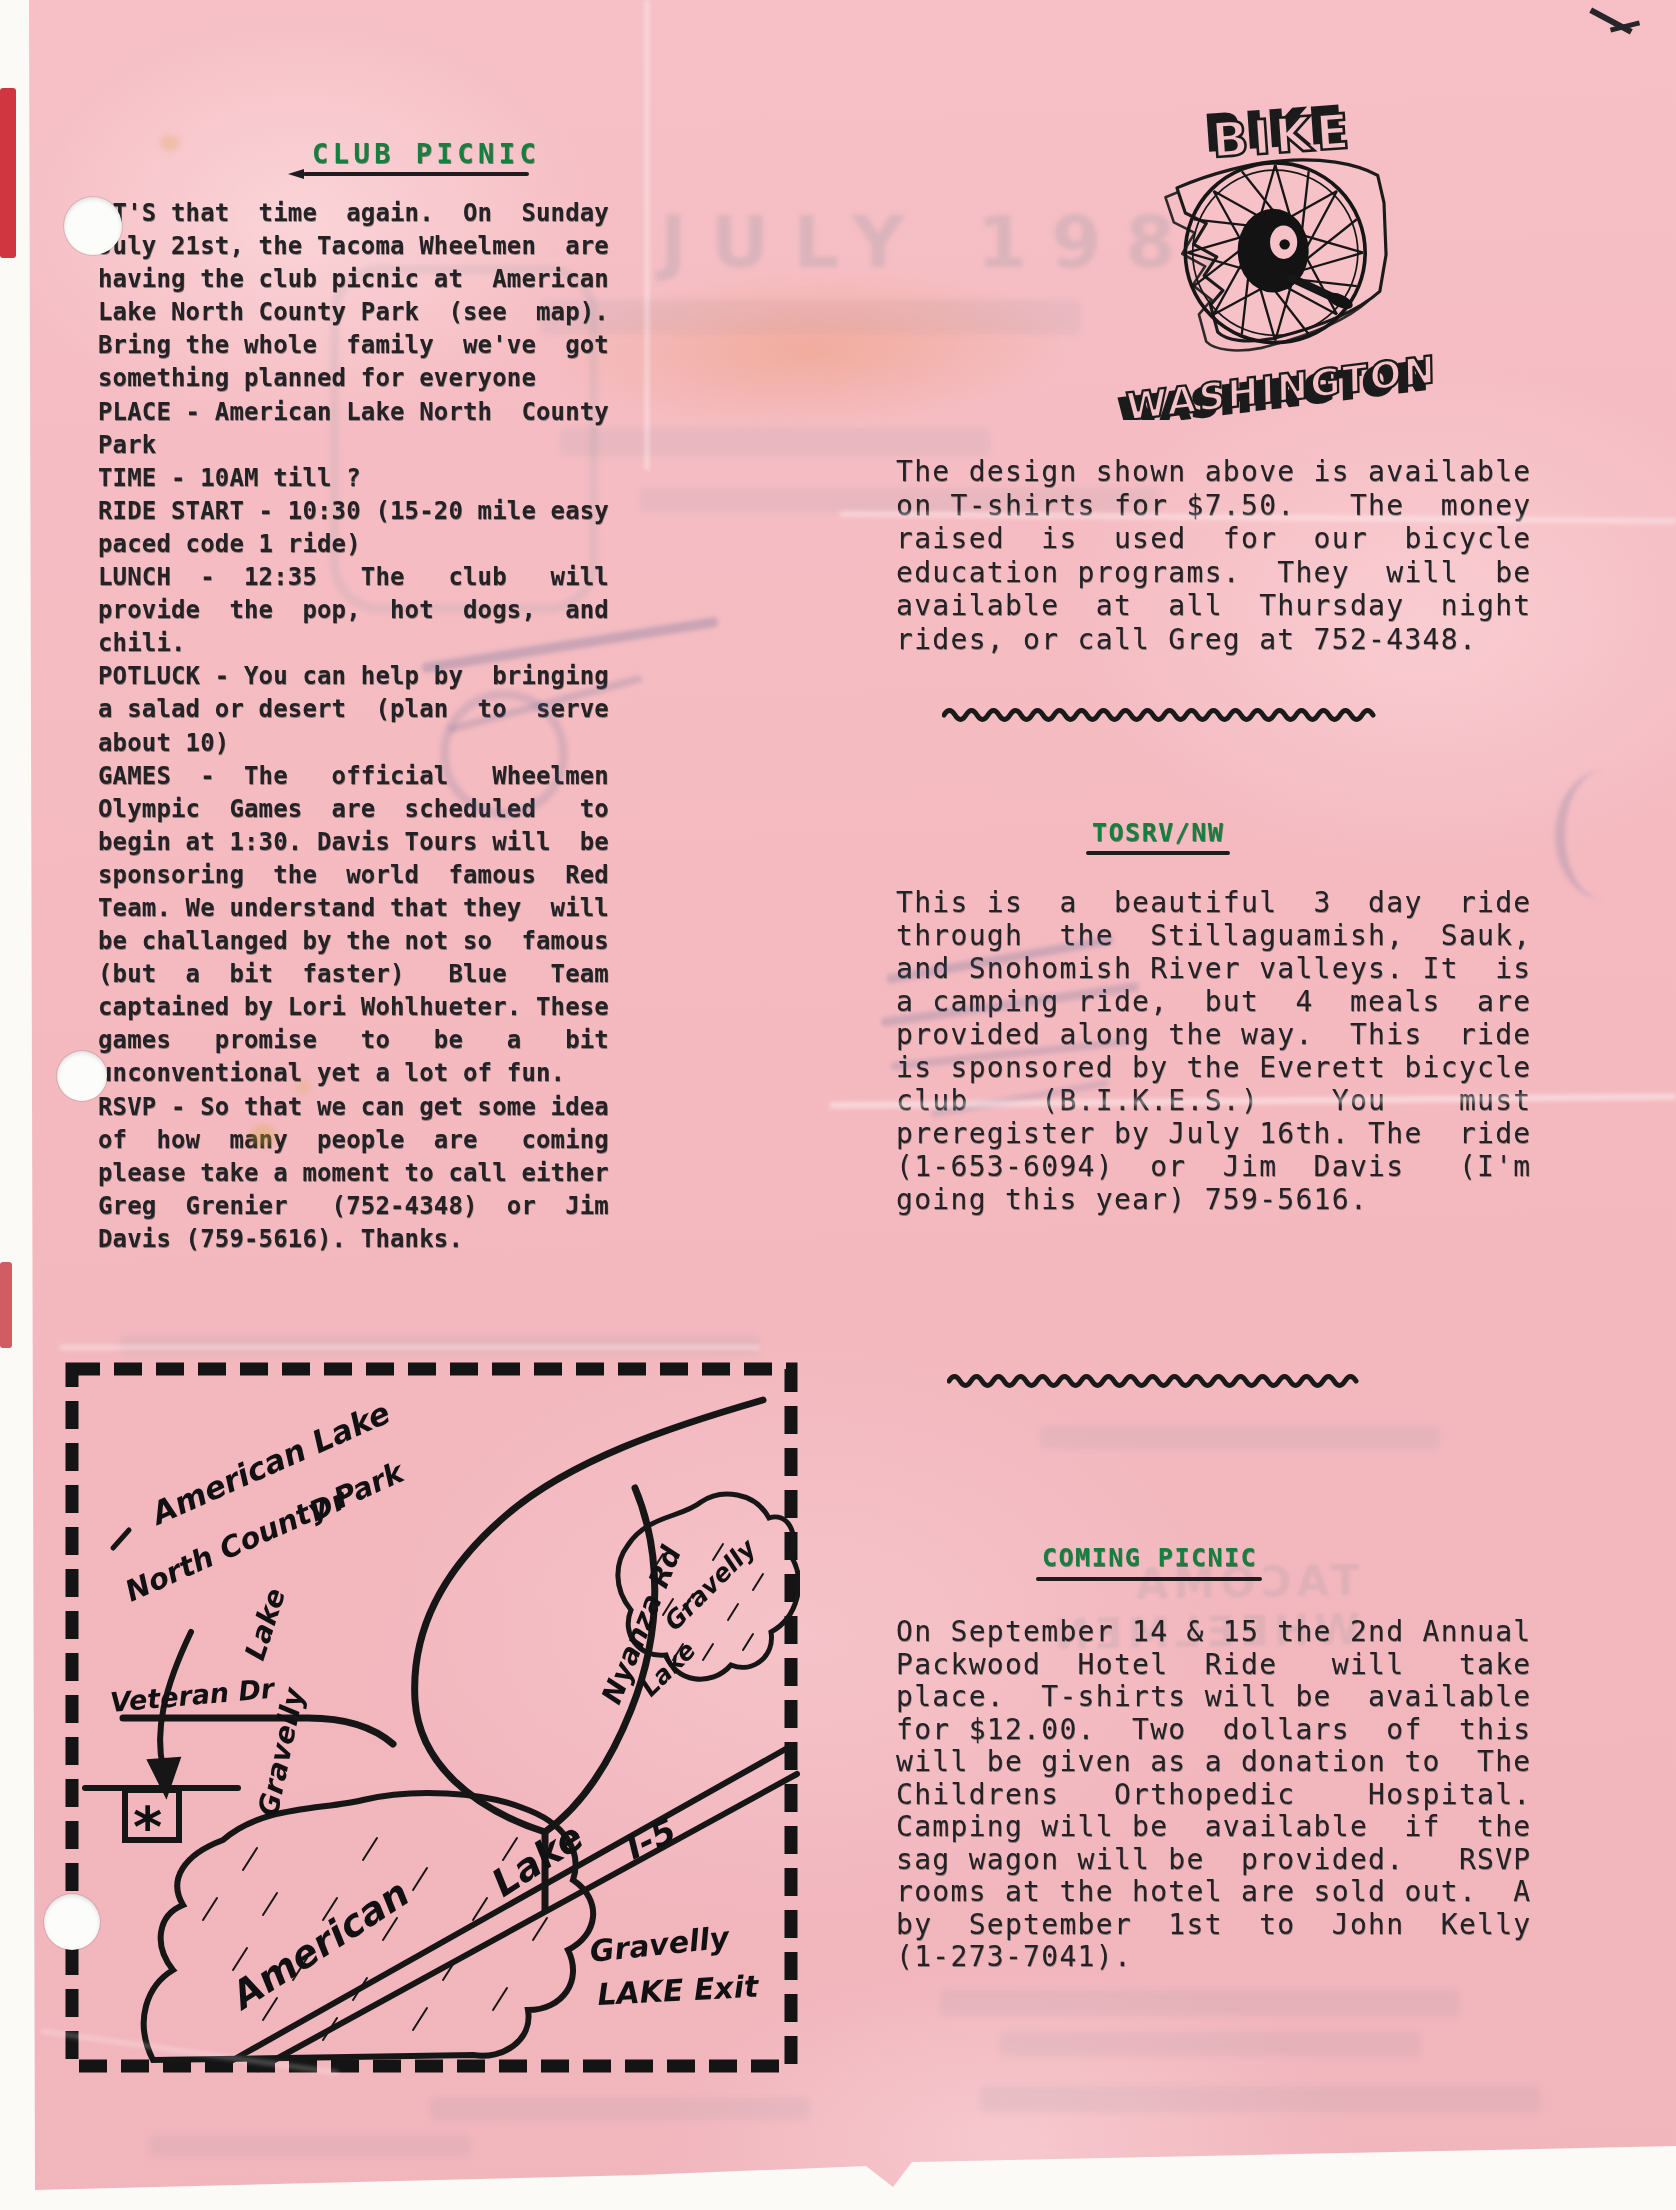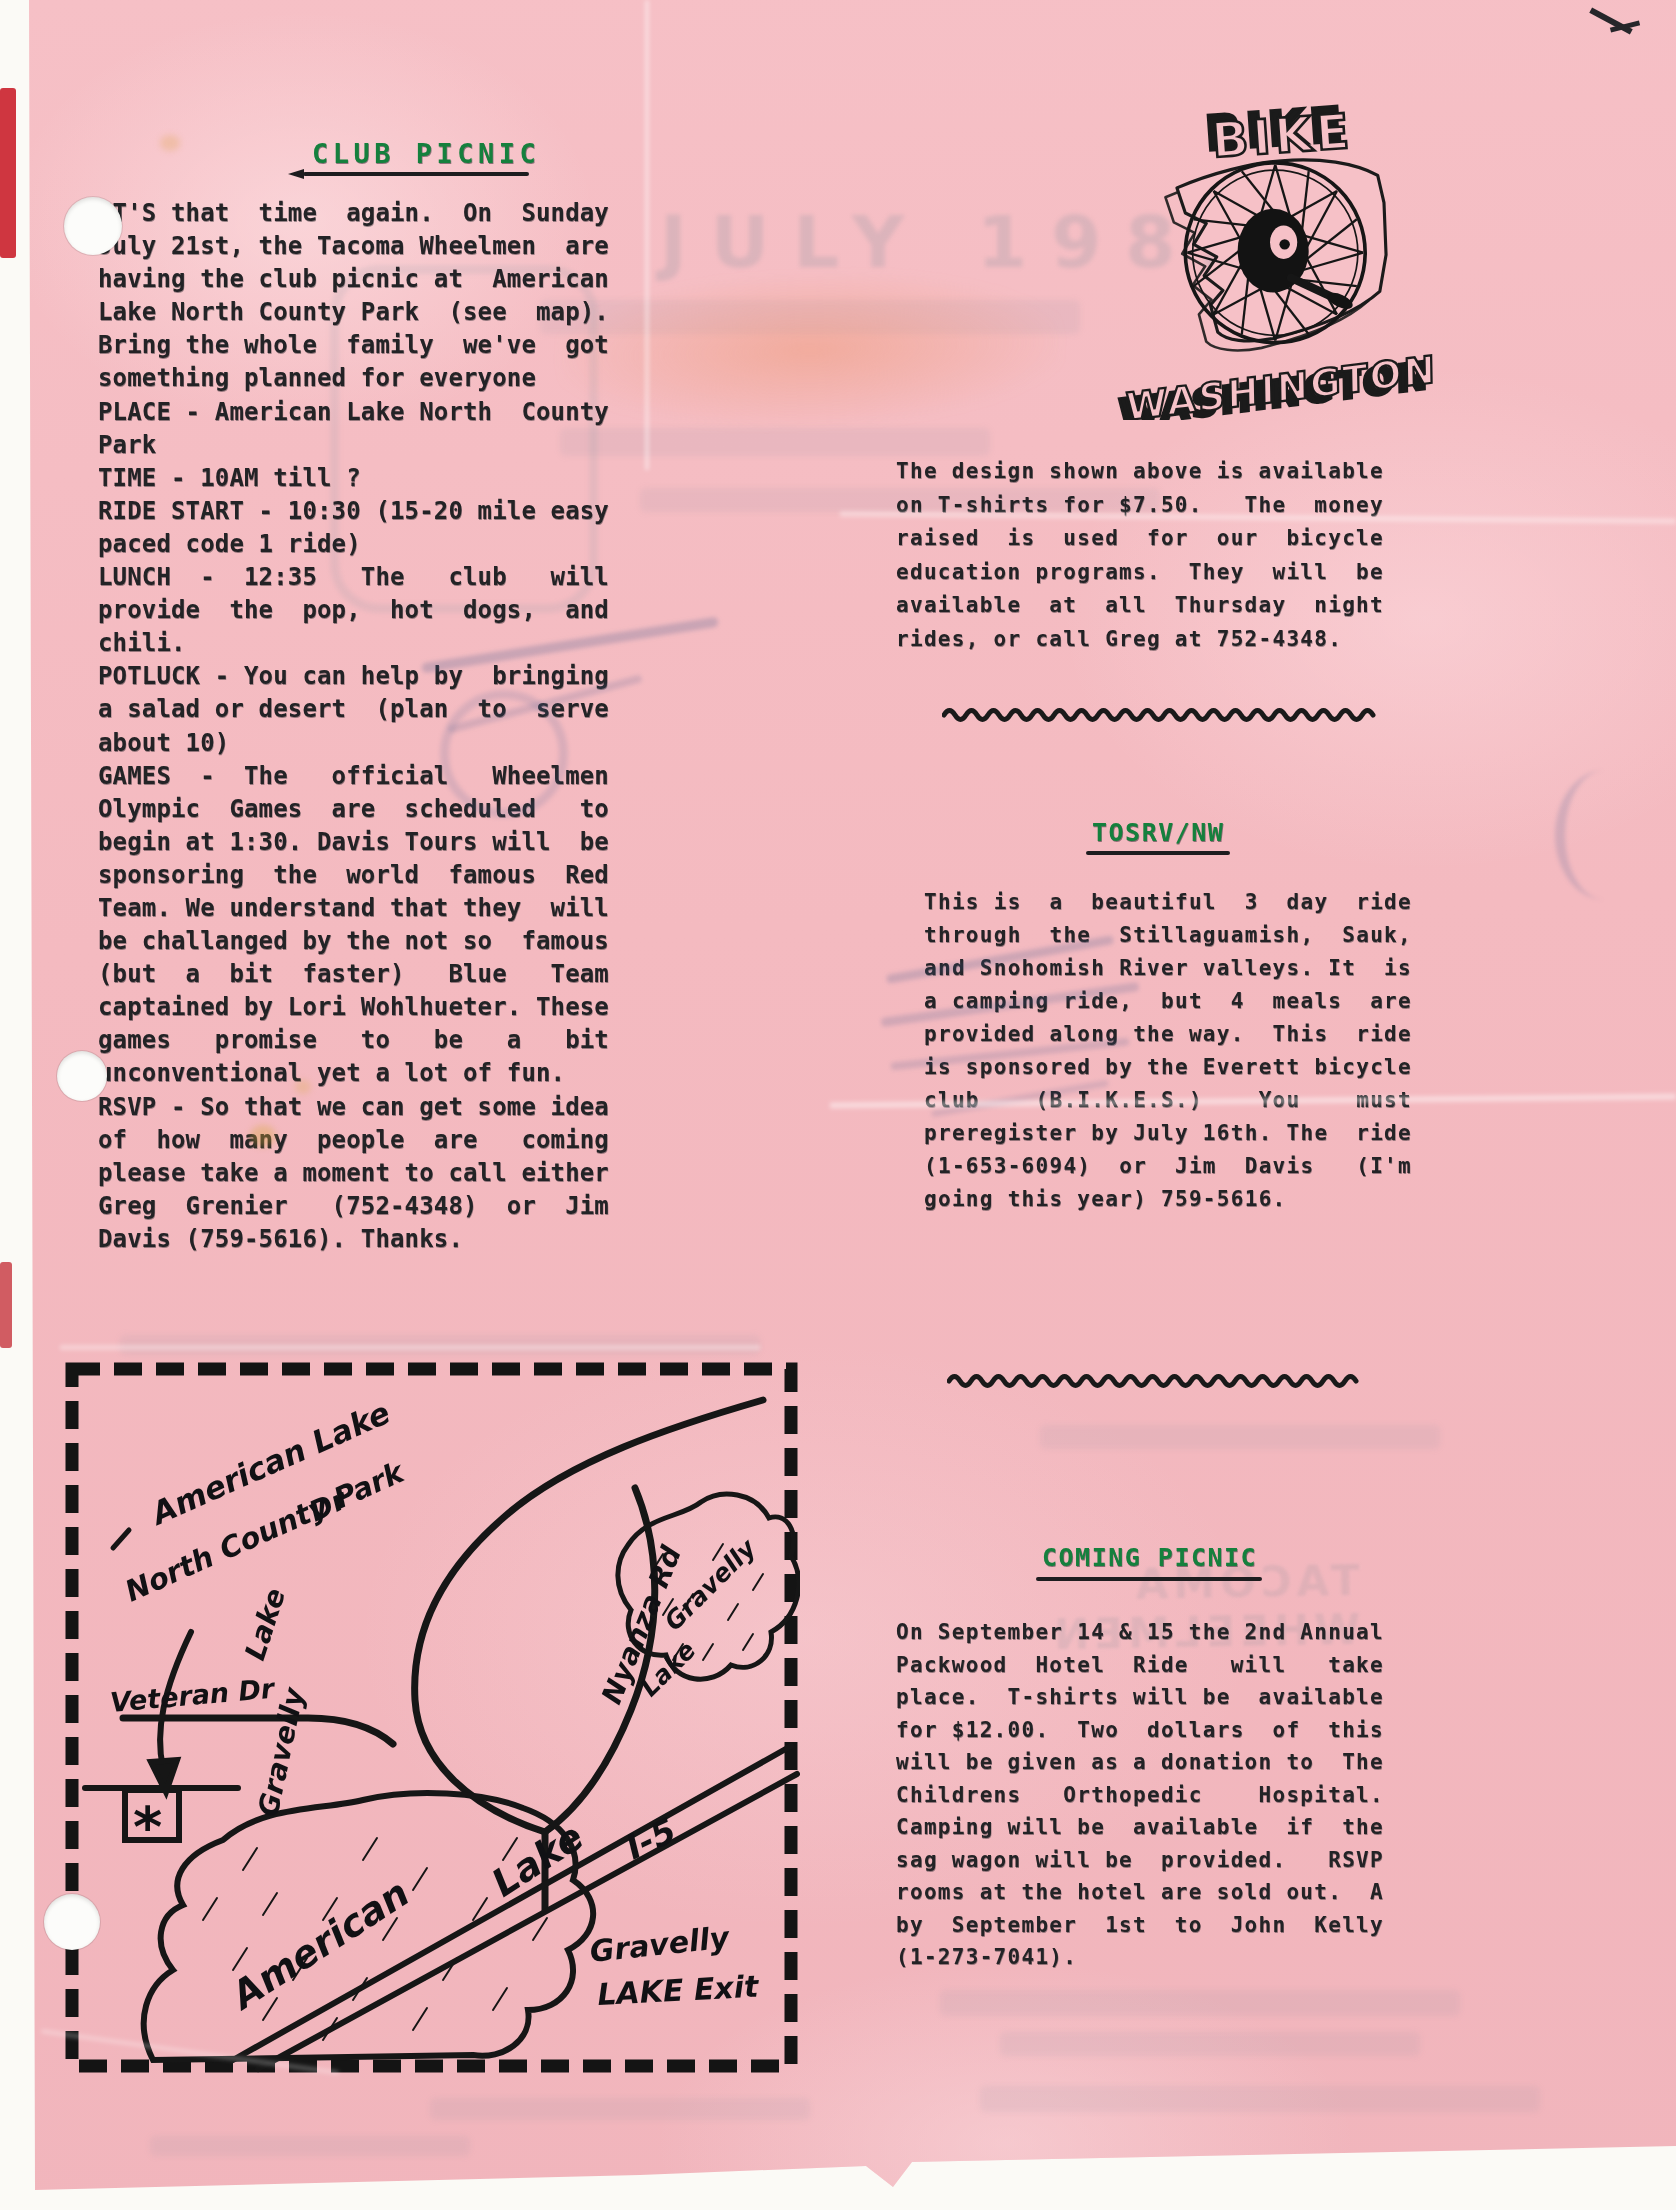--- a/index.html
+++ b/index.html
@@ -8,21 +8,21 @@
     background:
       radial-gradient(ellipse 420px 300px at 18% 10%, rgba(255,233,235,.50), transparent 70%),
       radial-gradient(ellipse 520px 360px at 85% 28%, rgba(255,229,233,.40), transparent 70%),
       radial-gradient(ellipse 640px 420px at 48% 74%, rgba(250,217,222,.35), transparent 70%),
       radial-gradient(ellipse 500px 260px at 60% 97%, rgba(252,224,228,.45), transparent 70%),
       linear-gradient(178deg,#f6c0c6 0%,#f4bac0 42%,#f1b5bc 100%);
     clip-path:polygon(29px 0, 1676px 0, 1676px 2146px, 912px 2162px, 893px 2187px, 866px 2166px, 640px 2175px, 35px 2190px);
   }
   .tline{white-space:pre;color:#232326;text-shadow:.5px .5px 0 rgba(35,35,40,.45);}
   .col-left .tline{font:bold 24px/33.1px "DejaVu Sans Mono",monospace;letter-spacing:.15px;}
-  .para-right .tline{font-weight:bold;font-size:21px;letter-spacing:1.3px;font-family:"DejaVu Sans Mono",monospace;}
+  .para-right .tline{font-weight:normal;font-size:28px;letter-spacing:1.3px;font-family:"DejaVu Sans Mono",monospace;}
   .p-tshirt .tline{line-height:33.5px;}
   .p-tosrv .tline{line-height:33px;}
   .p-coming .tline{line-height:32.5px;}
   .heading{position:absolute;font-family:"DejaVu Sans Mono",monospace;font-weight:bold;color:#15803d;text-shadow:.6px .6px 0 rgba(30,30,35,.5);}
   .underline{position:absolute;background:#1d1d1f;height:4px;border-radius:2px;}
   .uarrow{position:absolute;width:0;height:0;border-top:5px solid transparent;border-bottom:5px solid transparent;border-right:16px solid #1d1d1f;}
   .abs{position:absolute;}
   .hole{position:absolute;border-radius:50%;background:#fcfcfa;box-shadow:0 0 0 1px rgba(0,0,0,.10), inset 0 2px 4px rgba(0,0,0,.12);z-index:50;}
   .ghost{position:absolute;pointer-events:none;}
   .ghost-bar{background:rgba(130,140,155,.10);filter:blur(3px);border-radius:6px;}
@@ -149,21 +149,21 @@
       <div class="tline">rides, or call Greg at 752-4348.</div>
     </div>
 
   <svg class="abs" style="left:942px;top:706px;" width="440" height="18" viewBox="0 0 440 18">
     <path fill="none" stroke="#1a1a1a" stroke-width="5" stroke-linecap="round" d="M2,9 q5.5,-9 11,0 t11,0 t11,0 t11,0 t11,0 t11,0 t11,0 t11,0 t11,0 t11,0 t11,0 t11,0 t11,0 t11,0 t11,0 t11,0 t11,0 t11,0 t11,0 t11,0 t11,0 t11,0 t11,0 t11,0 t11,0 t11,0 t11,0 t11,0 t11,0 t11,0 t11,0 t11,0 t11,0 t11,0 t11,0 t11,0 t11,0 t11,0 t11,0"></path>
   </svg>
 
   <div class="heading" style="left:1092px;top:818px;font-size:25px;letter-spacing:1.5px;">TOSRV/NW</div>
   <div class="underline" style="left:1086px;top:851px;width:144px;"></div>
 
-  <div class="abs para-right p-tosrv" style="left:924px;top:886px;">
+  <div class="abs para-right p-tosrv" style="left:896px;top:886px;">
       <div class="tline">This is  a  beautiful  3  day  ride</div>
       <div class="tline">through  the  Stillaguamish,  Sauk,</div>
       <div class="tline">and Snohomish River valleys. It  is</div>
       <div class="tline">a camping ride,  but  4  meals  are</div>
       <div class="tline">provided along the way.  This  ride</div>
       <div class="tline">is sponsored by the Everett bicycle</div>
       <div class="tline">club    (B.I.K.E.S.)    You    must</div>
       <div class="tline">preregister by July 16th. The  ride</div>
       <div class="tline">(1-653-6094)  or  Jim  Davis   (I'm</div>
       <div class="tline">going this year) 759-5616.</div>

